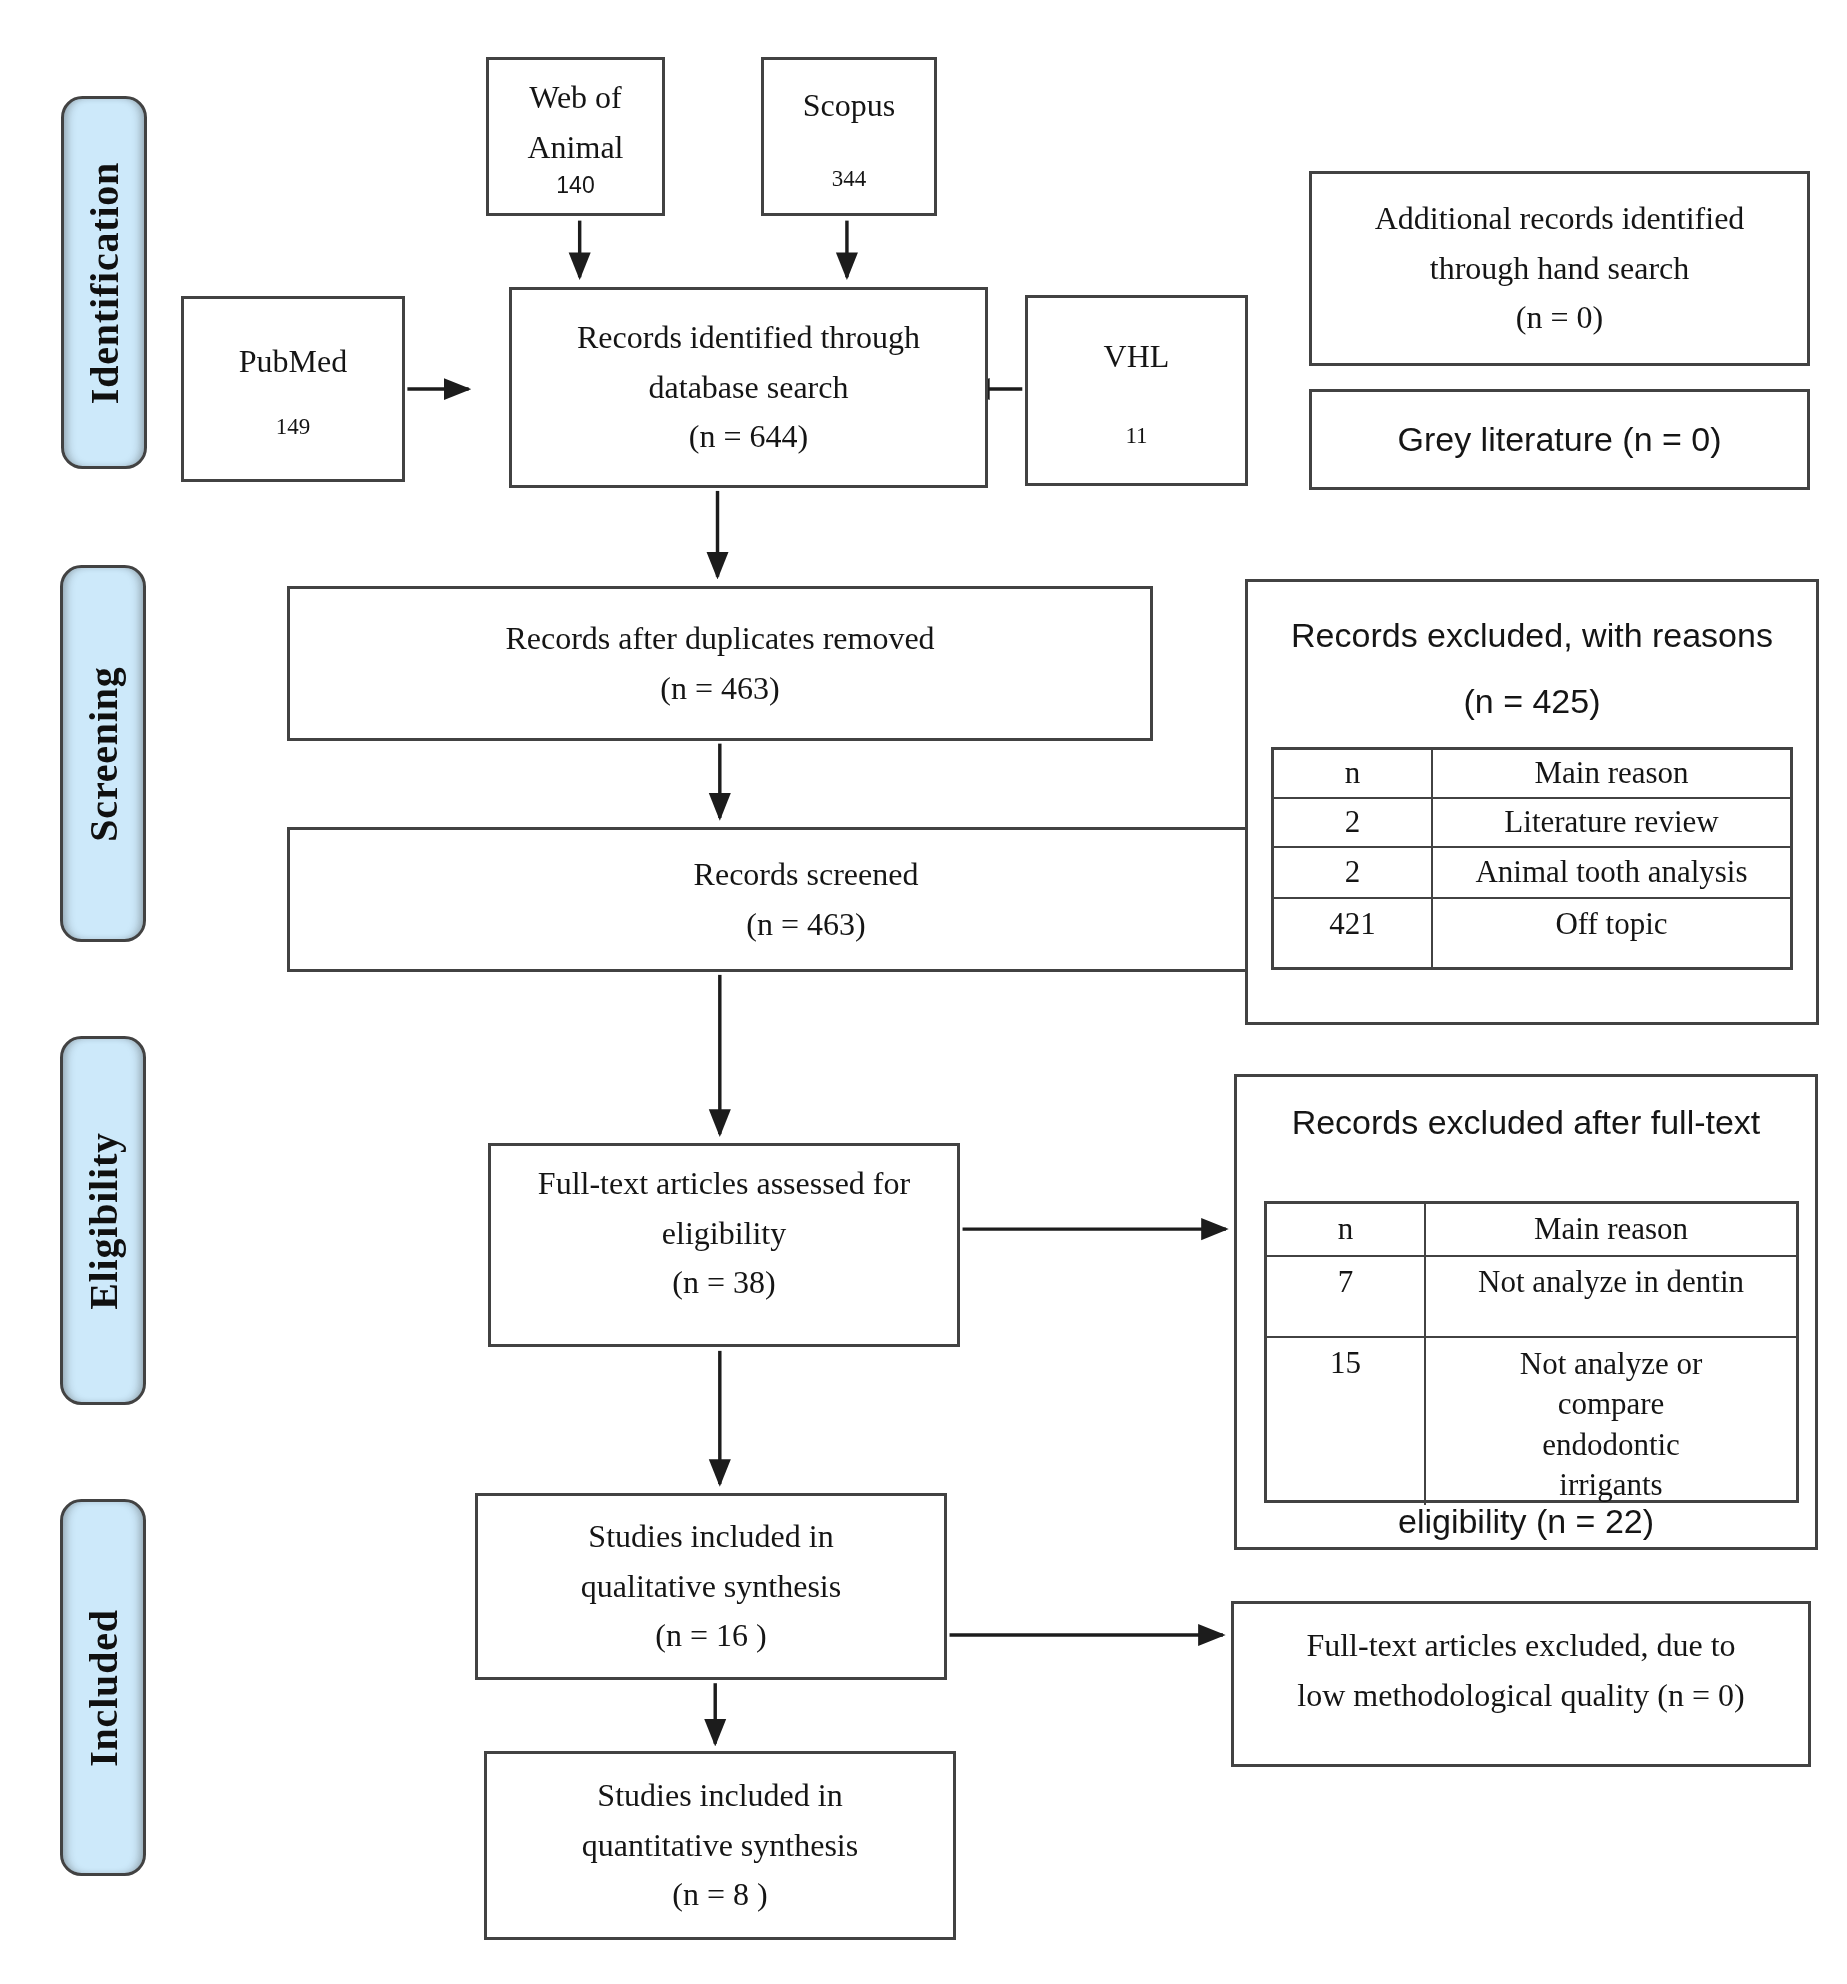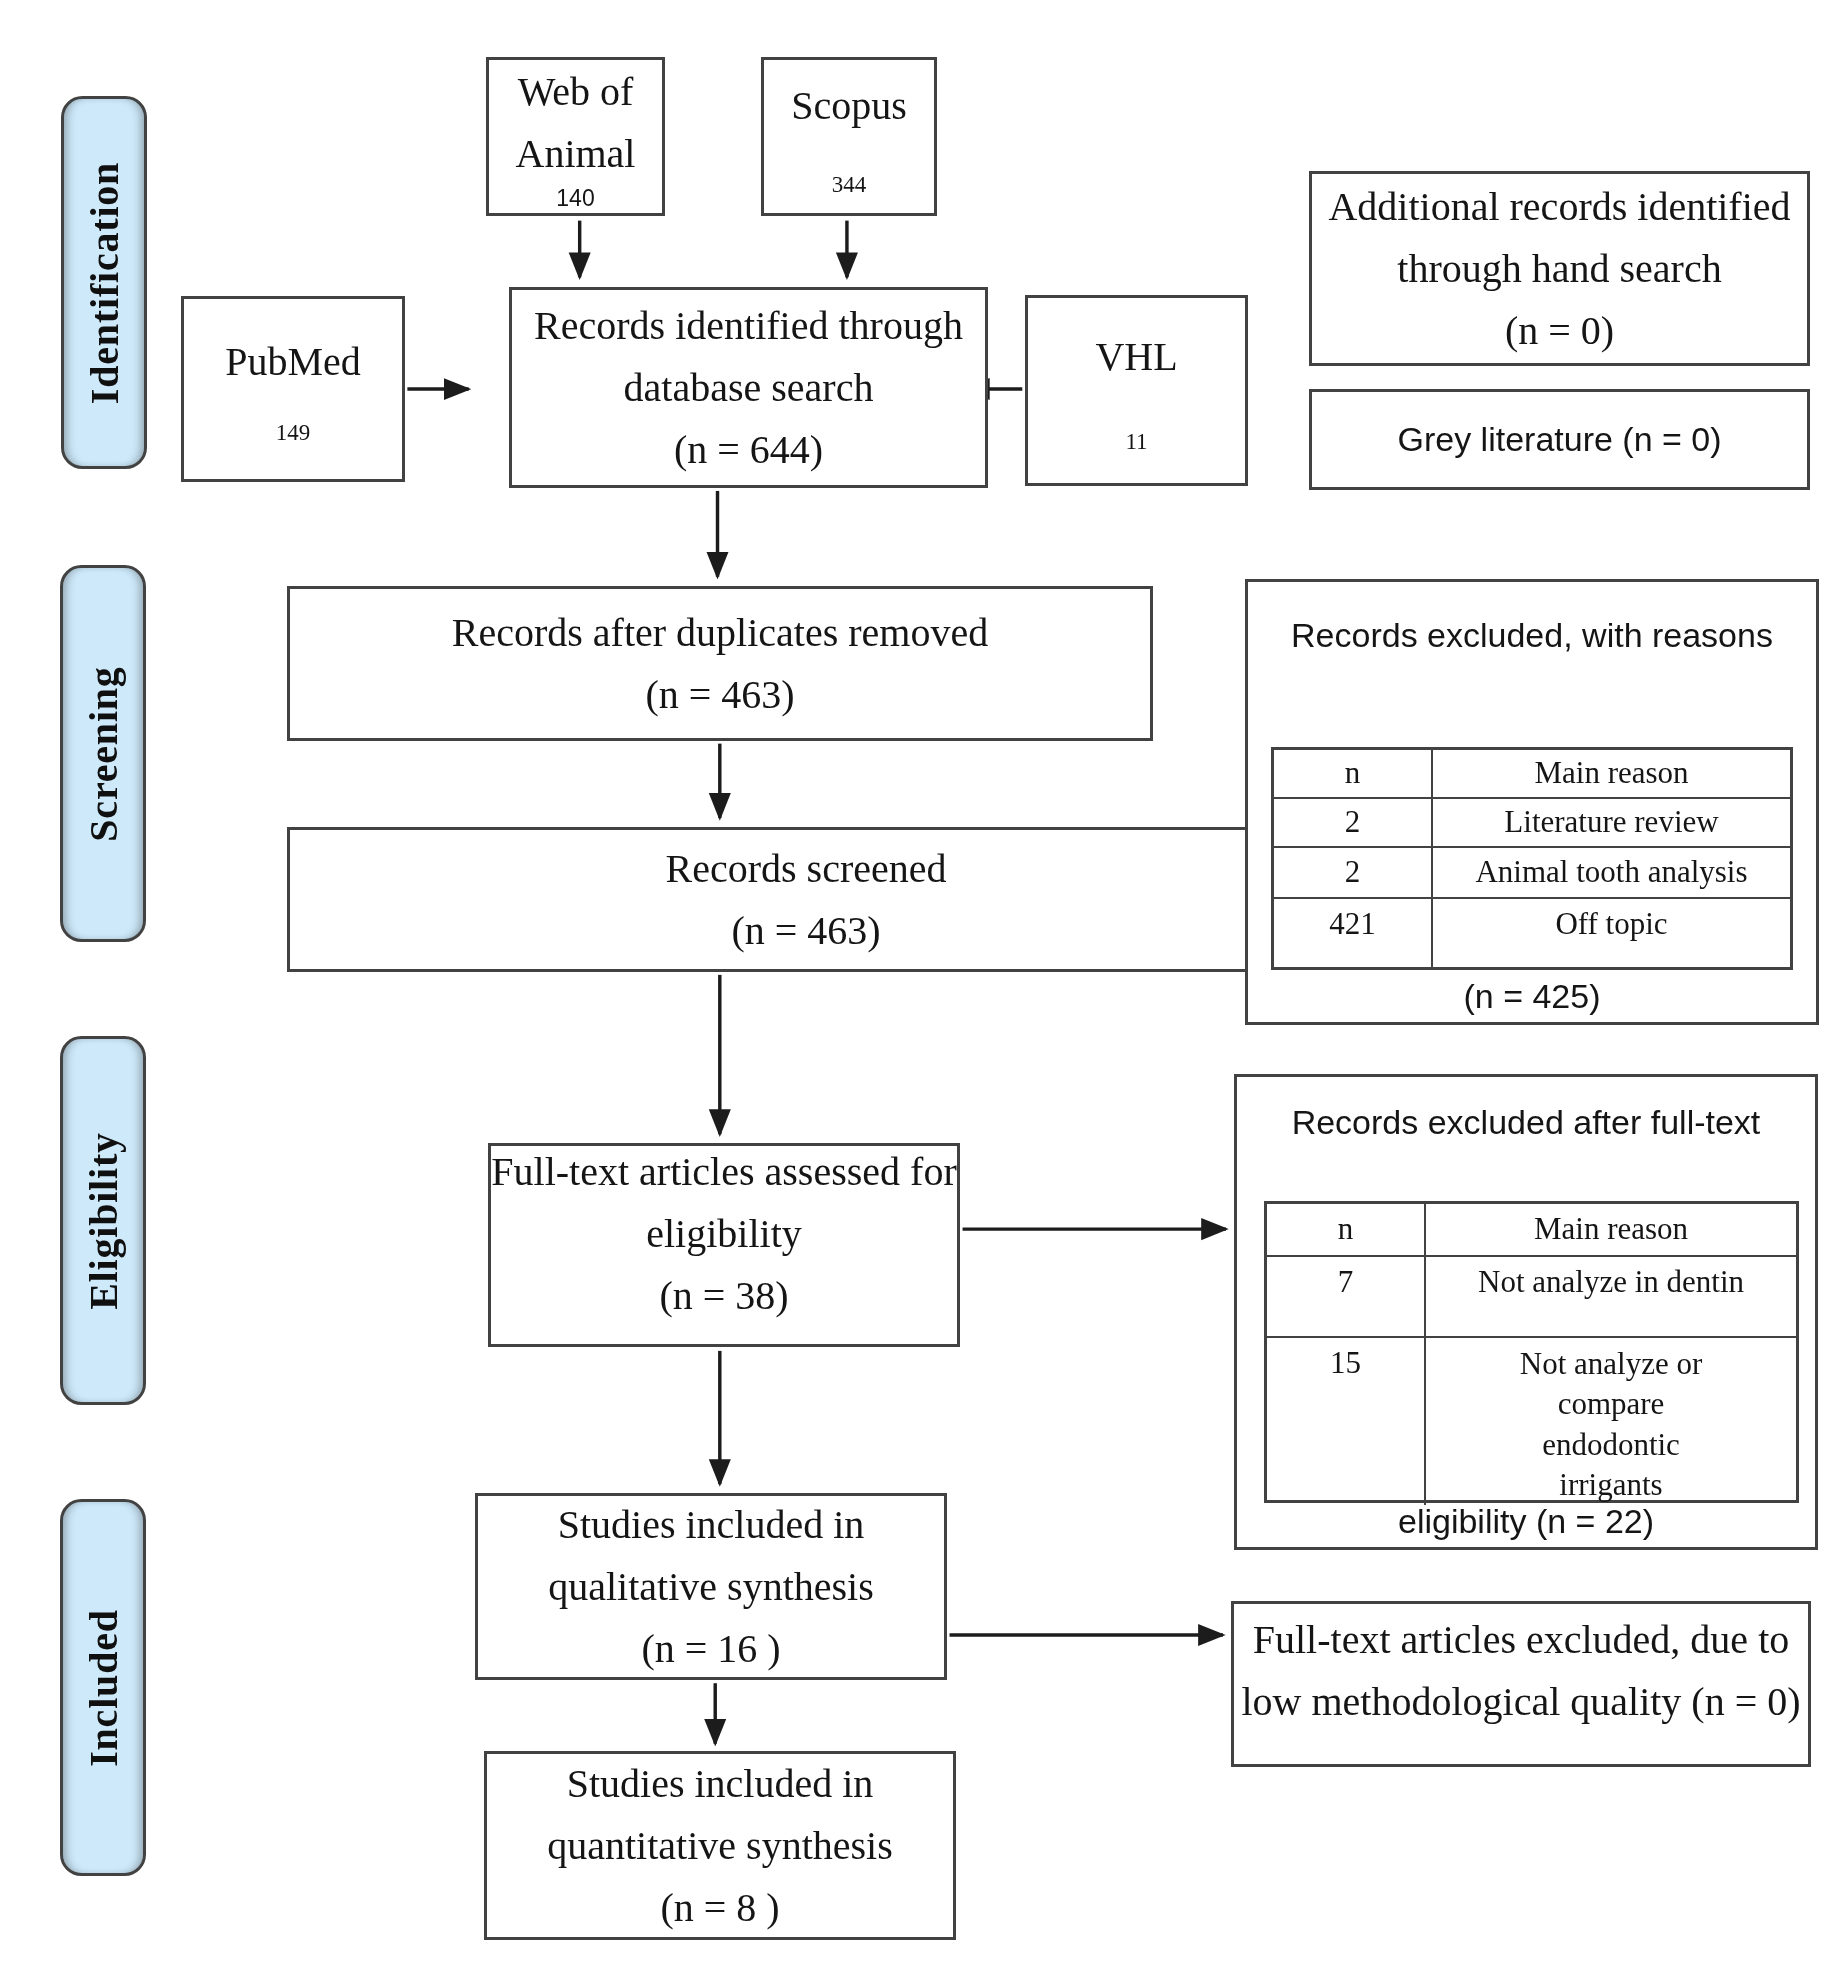--- a/index.html
+++ b/index.html
@@ -7,21 +7,21 @@
 
   .serif { font-family:"Liberation Serif","DejaVu Serif",serif; }
   .sans  { font-family:"Liberation Sans","DejaVu Sans",sans-serif; }
 
   .box {
     position:absolute; box-sizing:border-box; background:#ffffff;
     border:3.1px solid #424242; color:#151515;
     display:flex; flex-direction:column; align-items:center; justify-content:center;
     text-align:center;
   }
-  .ln  { font-size:40px; line-height:1.55; }
+  .ln  { font-size:32px; line-height:1.55; }
   .cnt { font-size:23px; line-height:1.2; }
   .sansln { font-size:34px; line-height:1.5; }
 
   .stage {
     position:absolute; box-sizing:border-box; background:#cde9fa;
     border:3.1px solid #424242; border-radius:21.4px;
     box-shadow: inset 7.7px 0 9.2px -5.4px rgba(30,30,30,.38), inset -7.7px 0 9.2px -5.4px rgba(30,30,30,.38);
   }
   .stage .vtxt {
     position:absolute; top:50%; left:50%;
@@ -124,21 +124,21 @@
   <div class="box serif" style="left:287px; top:586px; width:866px; height:155px;">
     <div class="ln">Records after duplicates removed</div>
     <div class="ln">(n = 463)</div>
   </div>
 
   <div class="box serif" style="left:287px; top:827px; width:1038px; height:145px;align-items:center;">
     <div class="ln">Records screened</div>
     <div class="ln">(n = 463)</div>
   </div>
 
-  <div class="box sans" style="left:1245px; top:579px; width:574px; height:446px; justify-content:space-between; padding-top:27.6px; gap:15.3px;">
+  <div class="box sans" style="left:1245px; top:579px; width:574px; height:446px; justify-content:flex-start; padding-top:27.6px; gap:15.3px;">
     <div class="sansln">Records excluded, with reasons</div>
     <div class="sansln">(n = 425)</div>
     <div class="xtable serif" style="left:23px; top:165px; width:522px; grid-template-rows:47px 49px 51px 70px;">
       <div class="trow">
         <div class="tcell">n</div>
         <div class="tcell rcol">Main reason</div>
       </div>
       <div class="trow bt">
         <div class="tcell">2</div>
         <div class="tcell rcol">Literature review</div>

